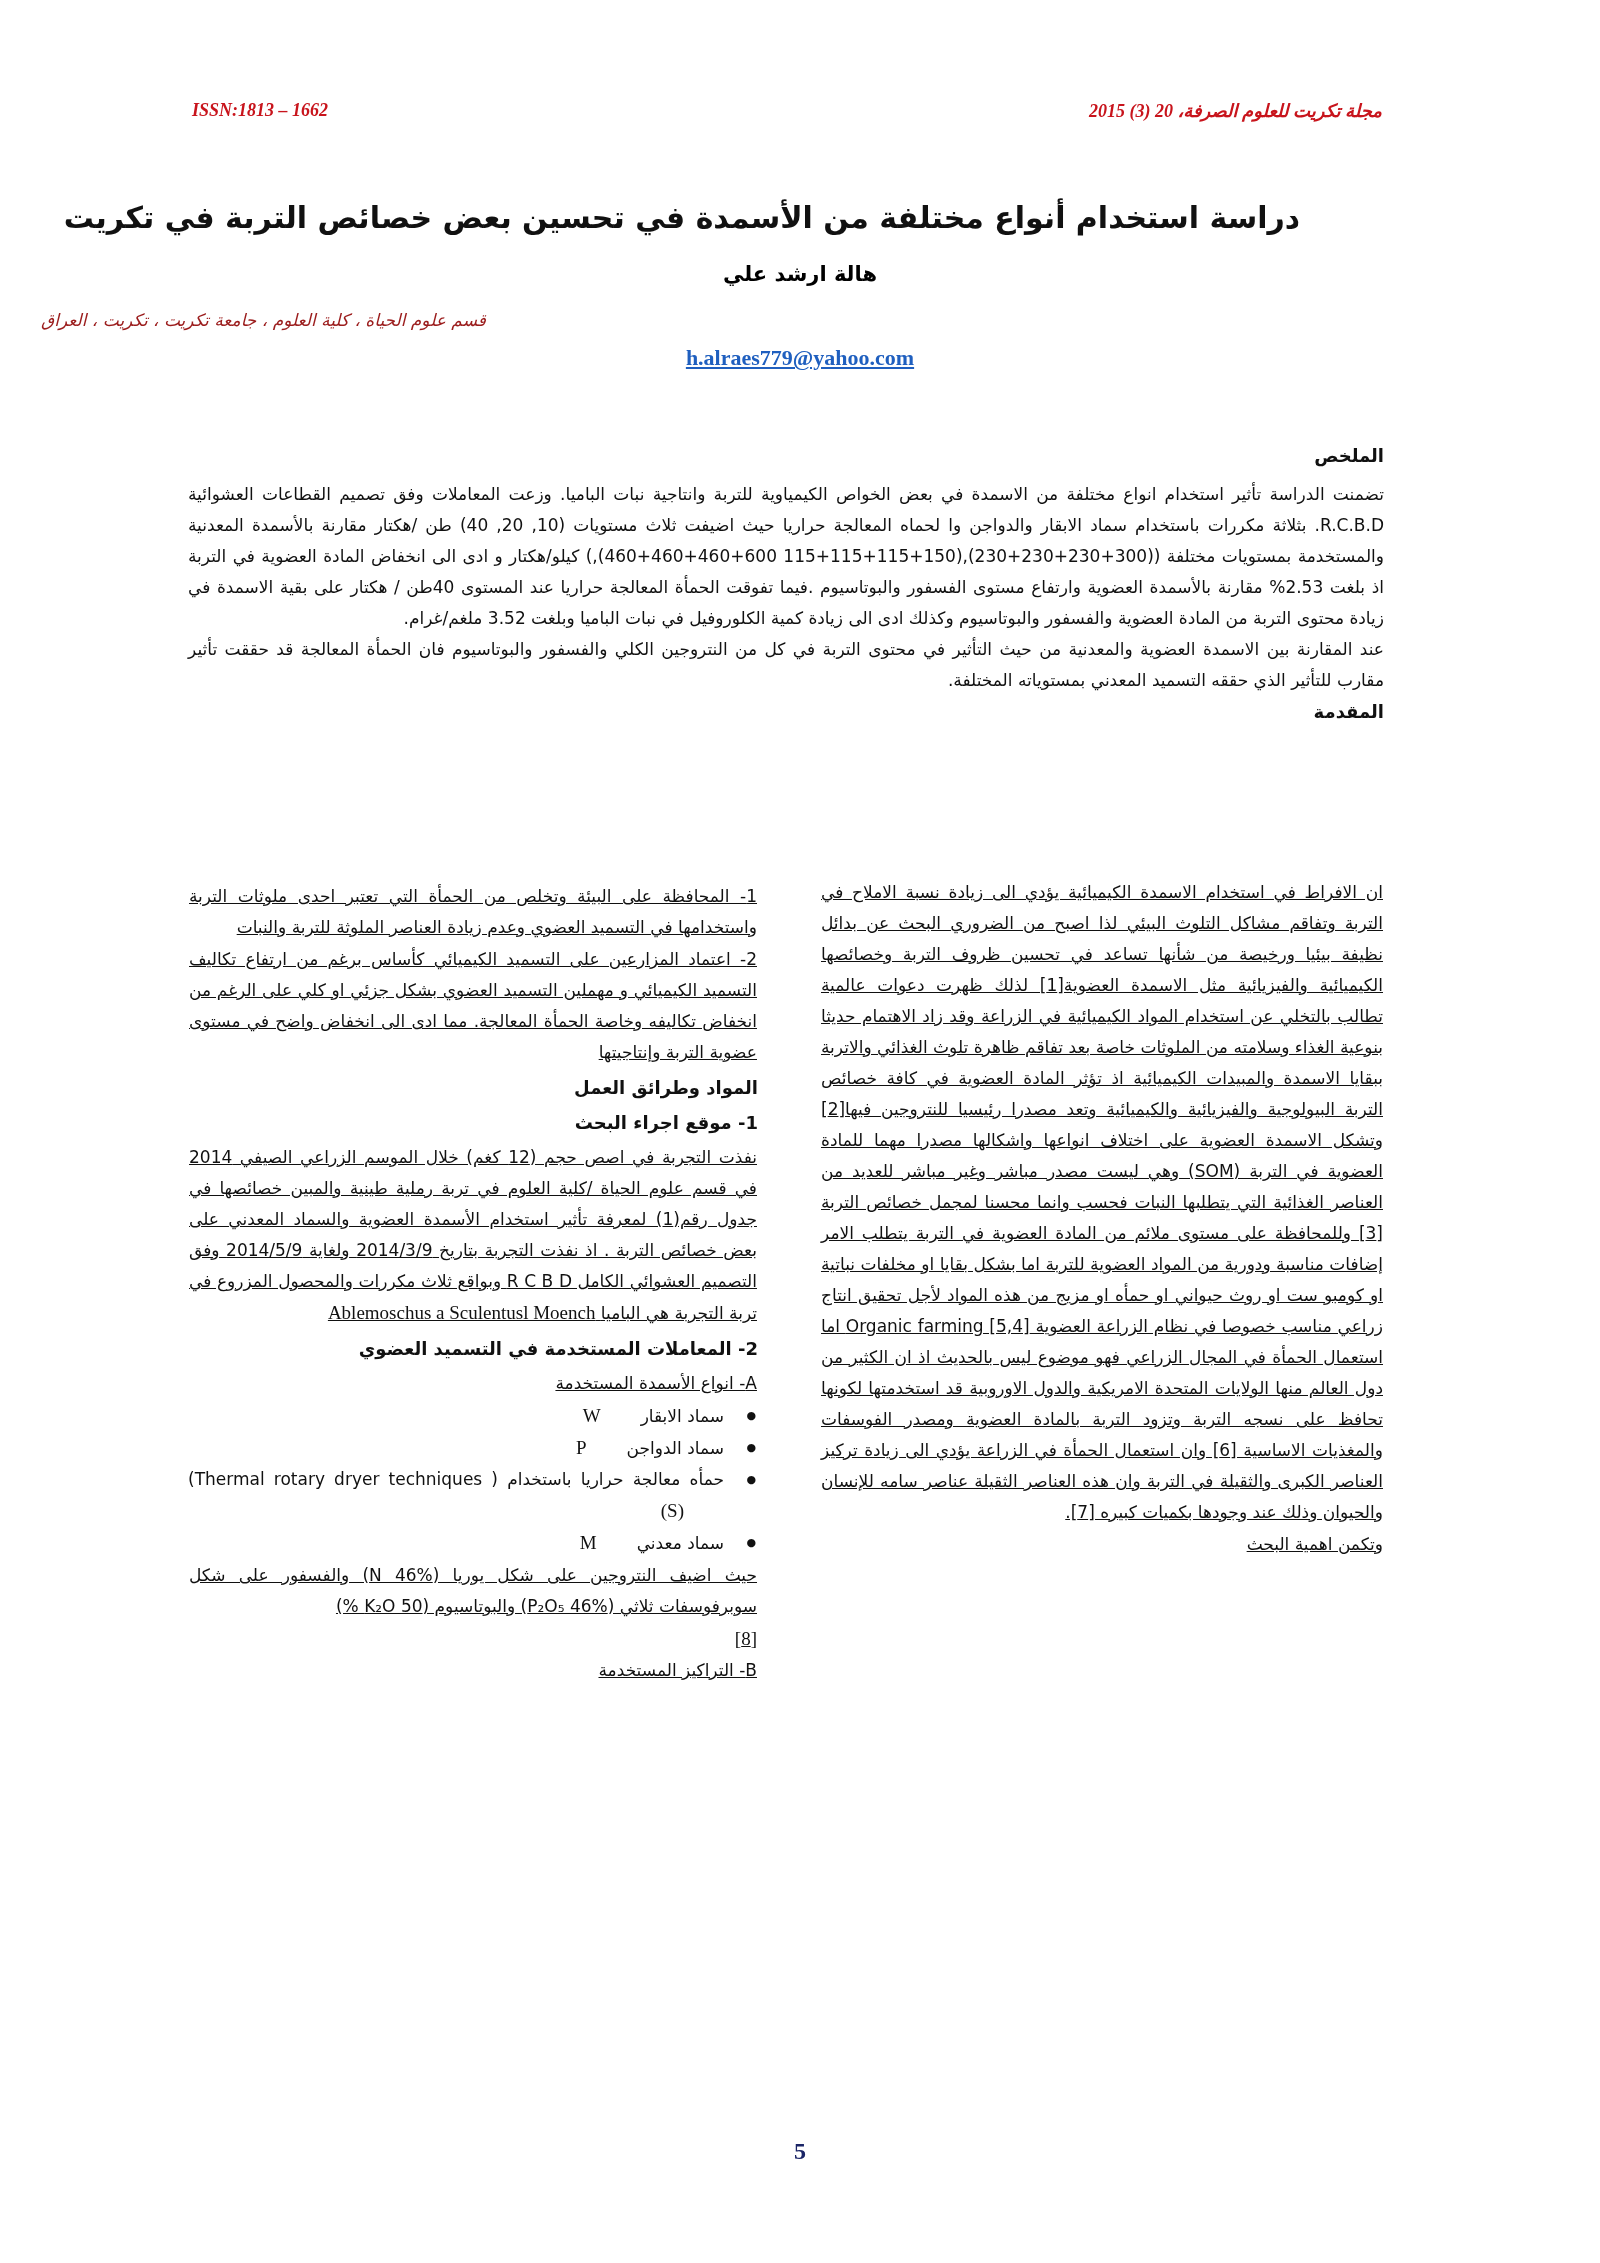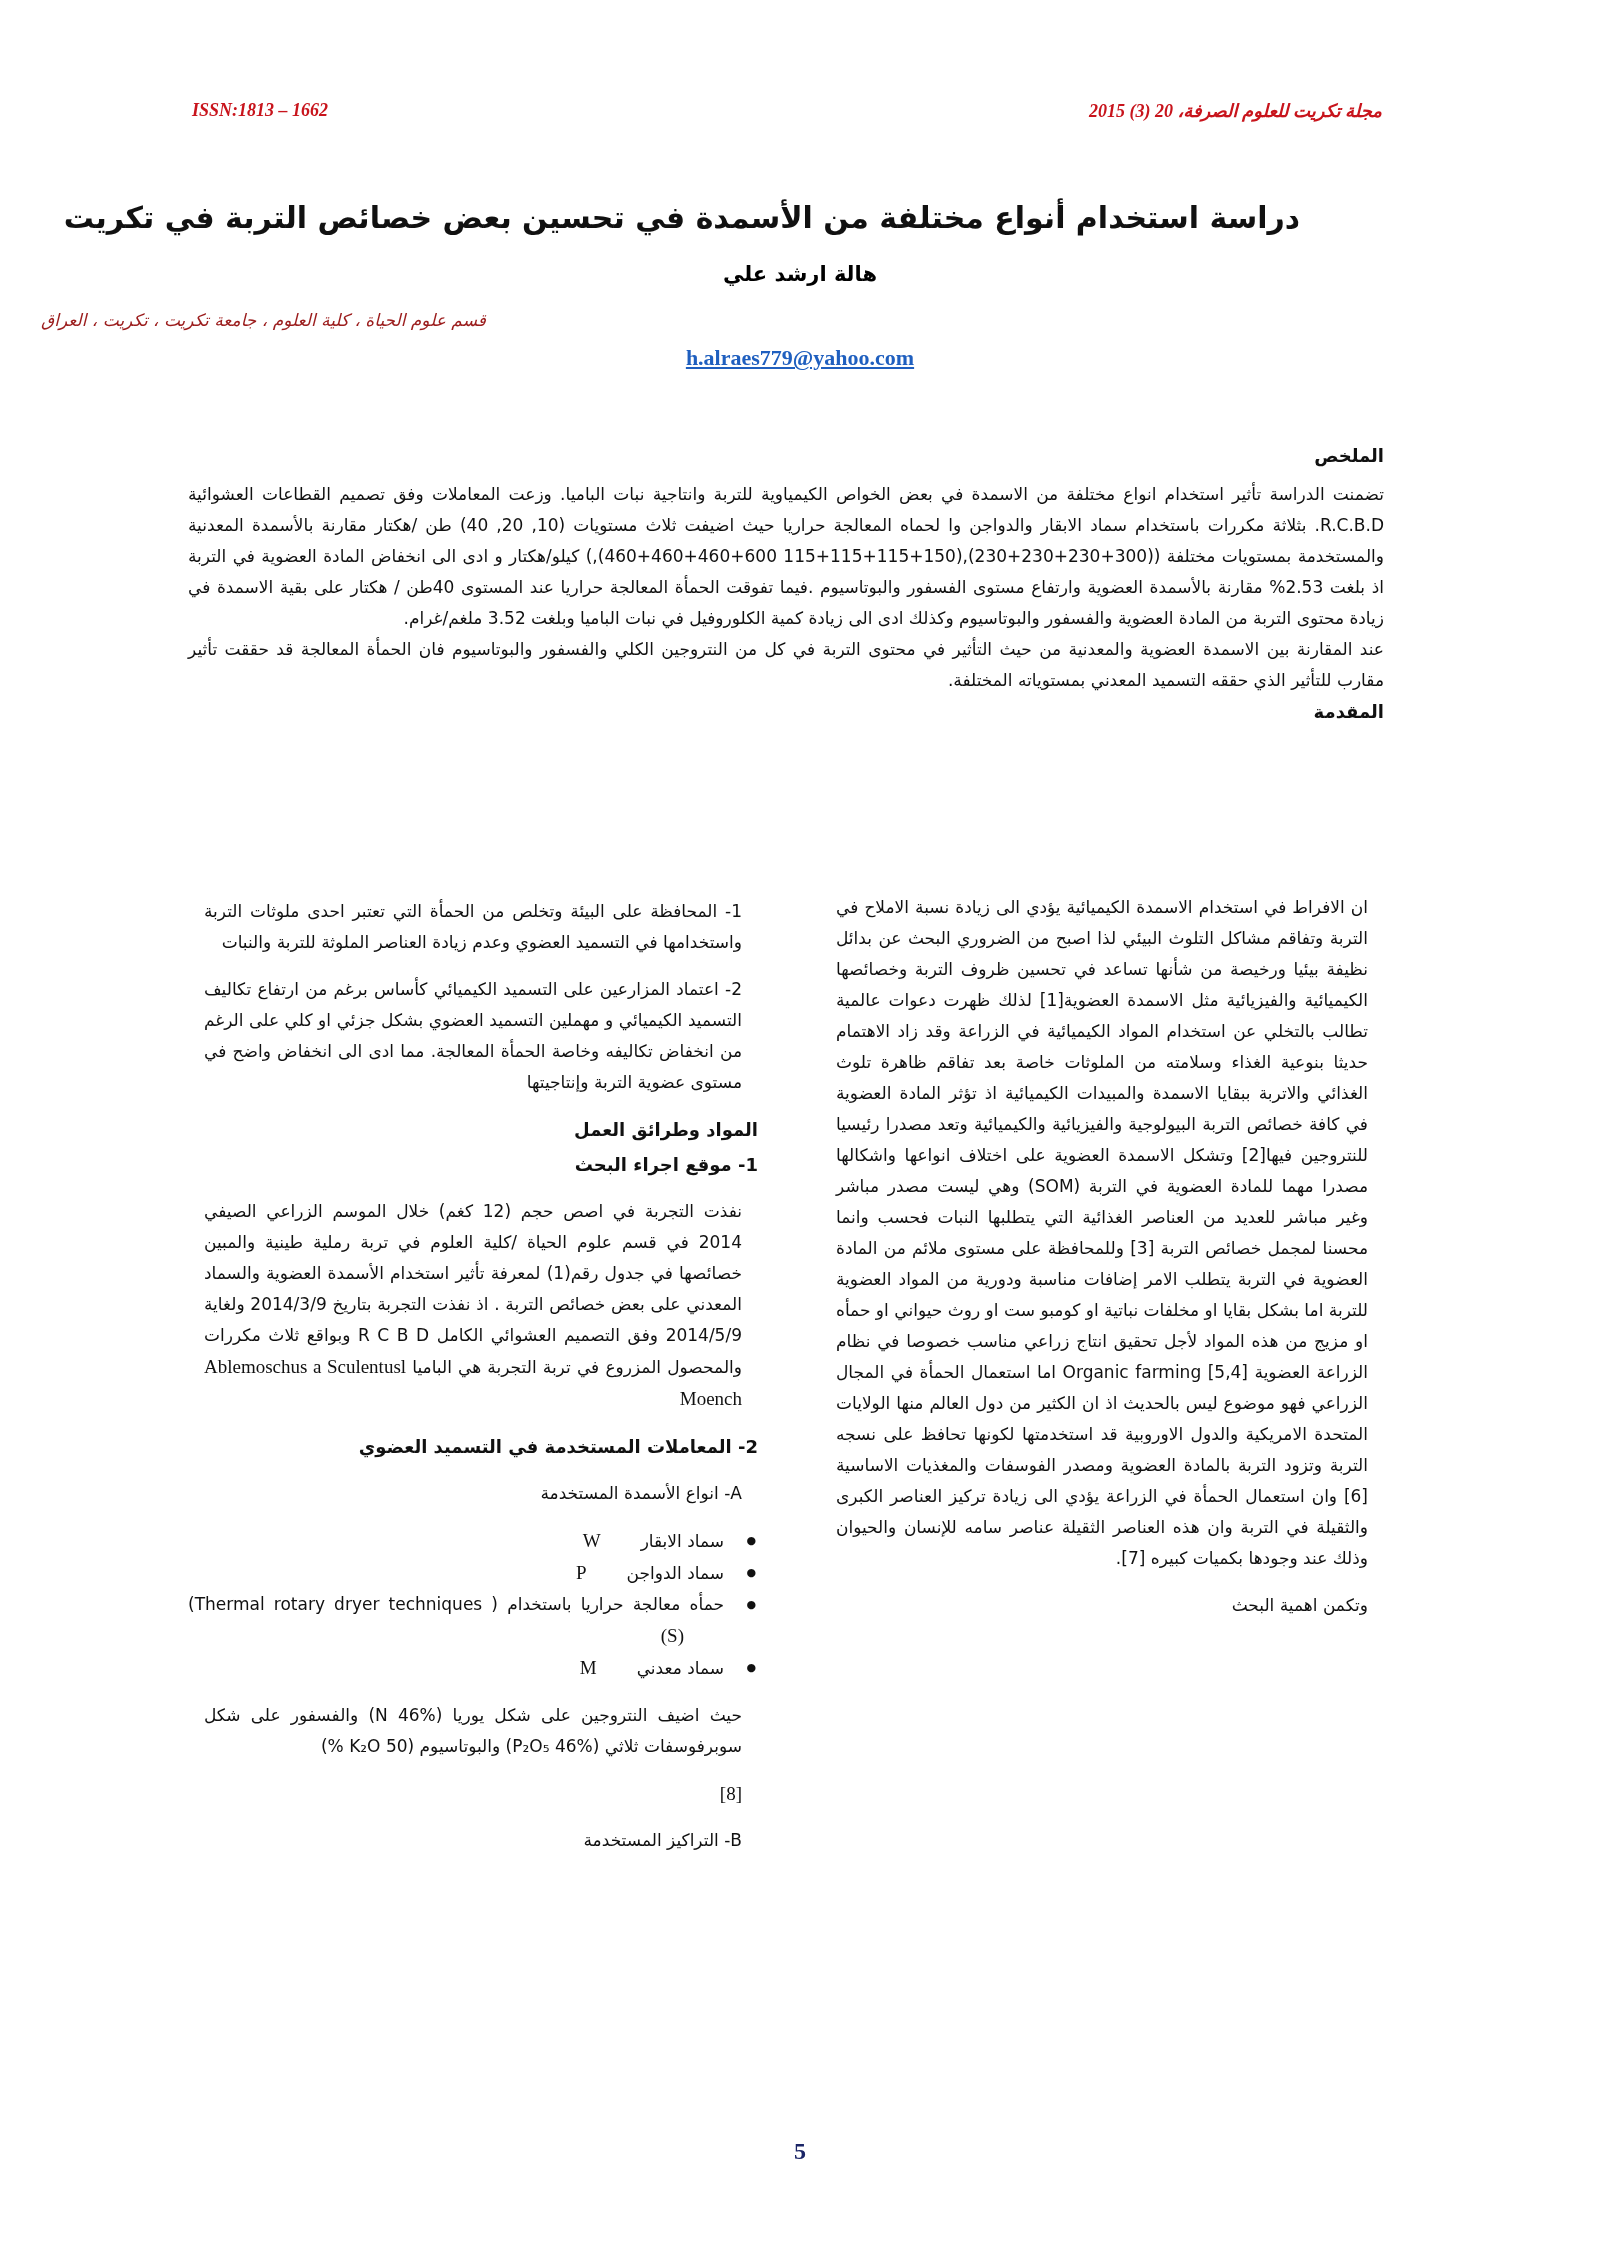--- a/index.html
+++ b/index.html
@@ -18,21 +18,21 @@
   .email { position: absolute; top: 345px; left: 0; width: 1600px; text-align: center;
            font-family: "Liberation Serif", serif; font-weight: bold; font-size: 22px; }
   .email a { color: #1f5fbf; text-decoration: underline; }
   .abstract { position: absolute; top: 440px; left: 188px; width: 1196px; direction: rtl;
               text-align: justify; font-size: 17px; line-height: 31px; }
   .sec-h { font-weight: bold; font-size: 18px; margin: 0 0 8px 0; }
   .abstract p { margin: 0; }
   .col { position: absolute; direction: rtl; text-align: justify; font-size: 17px; line-height: 31px; }
   .col-right { top: 876px; left: 820px; width: 564px; }
   .col-left { top: 880px; left: 188px; width: 570px; }
-  .col p { margin: 16px; }
+  .col p { margin: 1px; text-decoration: underline; }
   .sub-h { font-weight: bold; font-size: 18px; margin: 4px 0; }
   .latin { font-family: "Liberation Serif", serif; font-size: 19px; }
   ul.fert { list-style: none; margin: 0; padding: 0; }
   ul.fert li { position: relative; padding-right: 34px; }
   ul.fert li::before { content: "\25CF"; position: absolute; right: 2px; font-size: 11px; }
   .code { font-family: "Liberation Serif", serif; font-size: 19px; margin-right: 40px; }
   .ref-line { text-align: right; }
   .page-num { position: absolute; top: 2138px; left: 0; width: 1600px; text-align: center;
               font-family: "Liberation Serif", serif; font-weight: bold; font-size: 24px; color: #1a2466; }
 </style>

